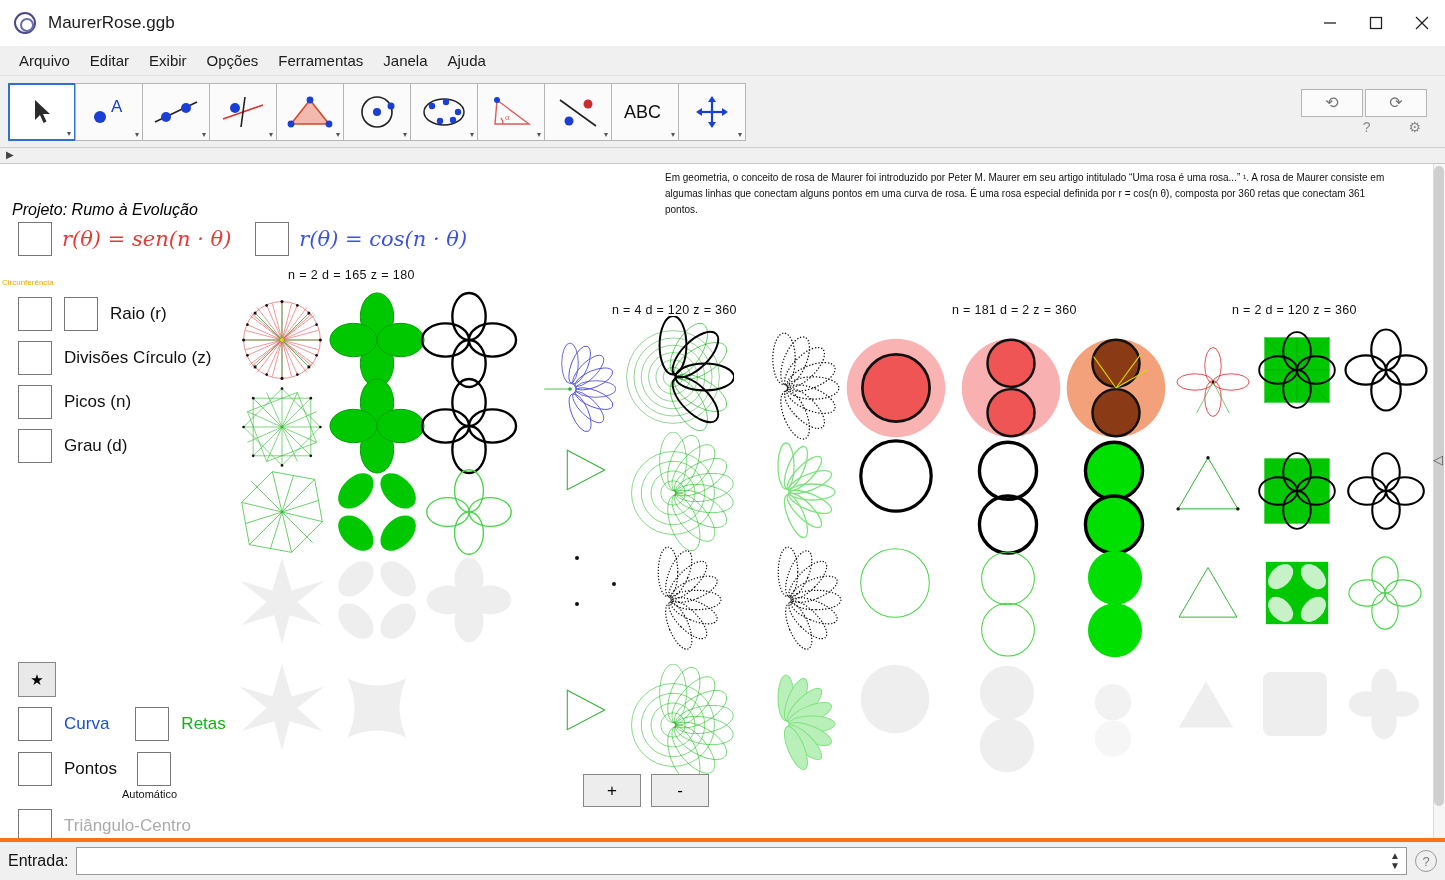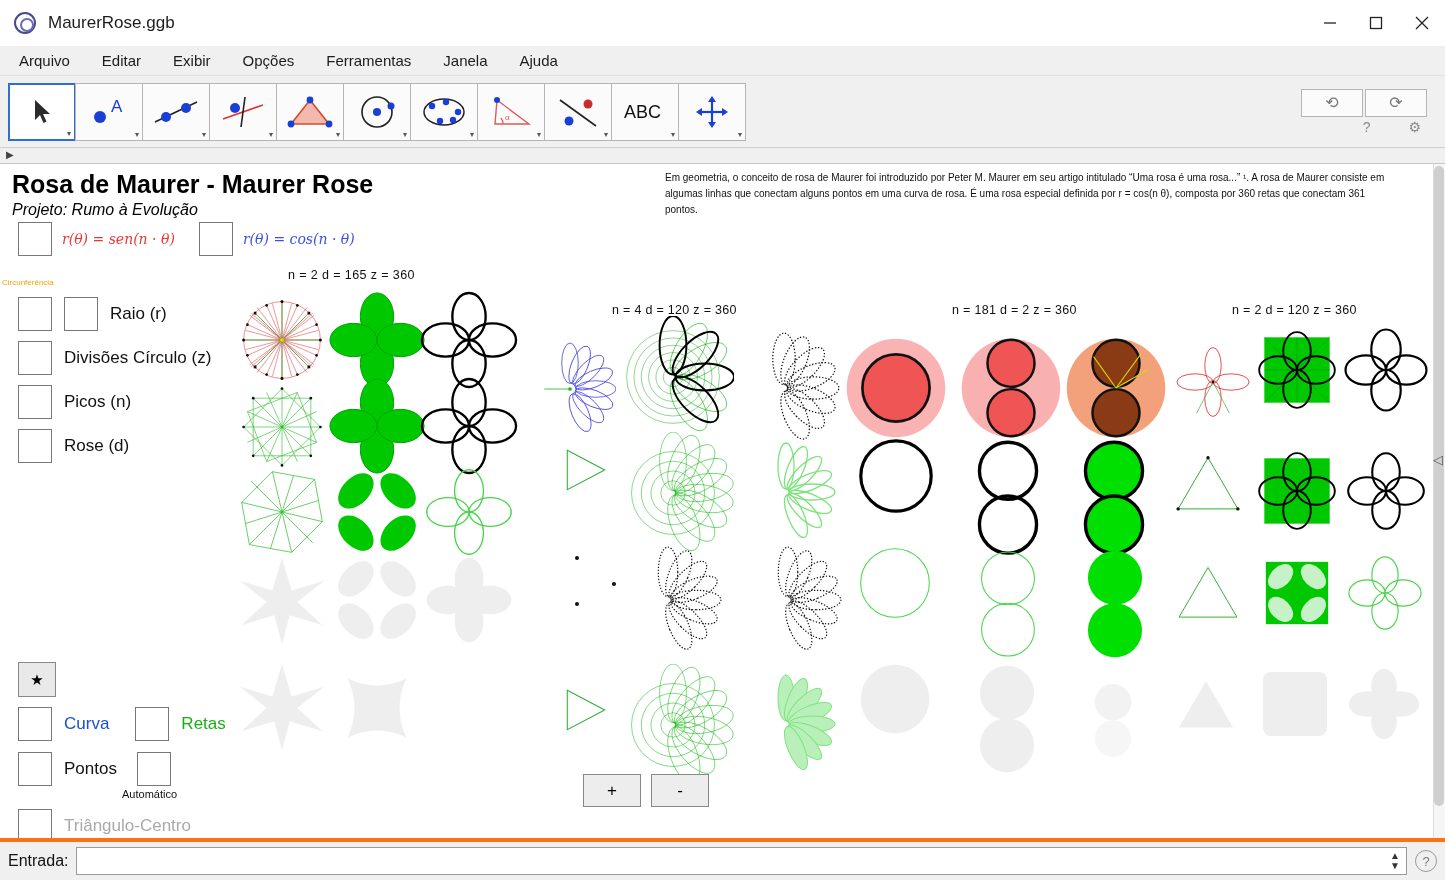--- a/index.html
+++ b/index.html
@@ -16,21 +16,21 @@
   
   .titlebar { height:46px; background:#ffffff; display:flex; align-items:center; border-bottom:0; }
   .title-left { display:flex; align-items:center; padding-left:14px; gap:12px; }
   .app-icon { width:22px; height:22px; border-radius:50%; border:2px solid #4a4a8a; position:relative; }
   .app-icon::after { content:""; position:absolute; left:4px; top:4px; width:10px; height:10px; border-radius:50%; border:2px solid #6a6ab0; }
   .title-text { font-size:17px; color:#1c1c1c; }
   .win-buttons { margin-left:auto; display:flex; height:46px; }
   .win-btn { width:46px; height:46px; display:flex; align-items:center; justify-content:center; color:#222; font-size:16px; }
 
   
-  .menubar { height:30px; background:#f0f0f0; display:flex; align-items:center; padding-left:10px; gap:14px; border-bottom:1px solid #e2e2e2;}
+  .menubar { height:30px; background:#f0f0f0; display:flex; align-items:center; padding-left:10px; gap:2px; border-bottom:1px solid #e2e2e2;}
   .menu-item { font-size:15px; color:#1c1c1c; padding:3px 9px; border-radius:2px; }
 
   
   .toolbar { height:72px; background:#f0f0f0; display:flex; align-items:center; padding:0 8px; position:relative; border-bottom:1px solid #cfcfcf;}
   .tool { width:68px; height:58px; border:1px solid #b5b5b5; background:#fbfbfb; margin-right:-1px; position:relative; display:flex; align-items:center; justify-content:center;}
   .tool.first { border:2px solid #2d6fd4; background:#fff; }
   .tool .corner { position:absolute; right:3px; bottom:1px; font-size:8px; color:#555; line-height:1; }
   .tool svg { display:block; }
   .tb-right { margin-left:auto; display:flex; flex-direction:column; align-items:flex-end; gap:2px; padding-right:10px;}
   .tb-right-row { display:flex; gap:2px; }
@@ -42,21 +42,21 @@
   .substrip .arrow { position:absolute; left:6px; top:1px; font-size:10px; color:#444;}
 
   
   .canvas { flex:1; background:#ffffff; position:relative; overflow:hidden; }
 
   .heading { position:absolute; left:12px; top:6px; font-size:25px; font-weight:bold; color:#000; letter-spacing:0px;}
   .subheading { position:absolute; left:12px; top:37px; font-size:16px; font-style:italic; color:#000; }
 
   .formula-row { position:absolute; left:18px; top:58px; display:flex; align-items:center; gap:10px;}
   .cb { width:34px; height:34px; border:1px solid #777; background:#fff; display:inline-block; }
-  .fml { font-family:"DejaVu Serif", serif; font-style:italic; font-size:14px; }
+  .fml { font-family:"DejaVu Serif", serif; font-style:italic; font-size:21px; }
   .fml.red { color:#e53935; }
   .fml.blue { color:#3f51e0; }
 
   .param-line { position:absolute; left:288px; top:104px; font-size:12.5px; color:#111; letter-spacing:0.4px;}
 
   .circ-label { position:absolute; left:2px; top:114px; font-size:8px; color:#f0a500; }
 
   .chk-list { position:absolute; left:18px; top:128px; }
   .chk-row { display:flex; align-items:center; height:44px; gap:12px;}
   .chk-row .lbl { font-size:17px; color:#111; }
@@ -243,50 +243,49 @@
       </div>
     </div>
   </div>
 
   <div class="substrip">
     <span class="arrow">▶</span>
   </div>
 
   <div class="canvas">
 
-    <div class="heading">Rosa de Maurer - Maurer Rose</div>
     <div class="subheading">Projeto: Rumo à Evolução</div>
 
     <div class="formula-row">
       <span class="cb"></span>
       <span class="fml red">r(θ) = sen(n · θ)</span>
       <span class="cb" style="margin-left:14px;"></span>
       <span class="fml blue">r(θ) = cos(n · θ)</span>
     </div>
 
-    <div class="param-line">n = 2   d = 165   z = 360</div>
+    <div class="param-line">n = 2   d = 165   z = 180</div>
     <div class="circ-label">Circunferência</div>
 
     <div class="chk-list">
       <div class="chk-row">
         <span class="cb"></span>
         <span class="cb"></span>
         <span class="lbl">Raio (r)</span>
       </div>
       <div class="chk-row">
         <span class="cb"></span>
         <span class="lbl">Divisões Círculo (z)</span>
       </div>
       <div class="chk-row">
         <span class="cb"></span>
         <span class="lbl">Picos (n)</span>
       </div>
       <div class="chk-row">
         <span class="cb"></span>
-        <span class="lbl">Rose (d)</span>
+        <span class="lbl">Grau (d)</span>
       </div>
     </div>
 
     <div class="star-btn">★</div>
 
     <div class="curva-row">
       <span class="cb"></span>
       <span class="lbl-blue">Curva</span>
       <span class="cb" style="margin-left:14px;"></span>
       <span class="lbl-green">Retas</span>

